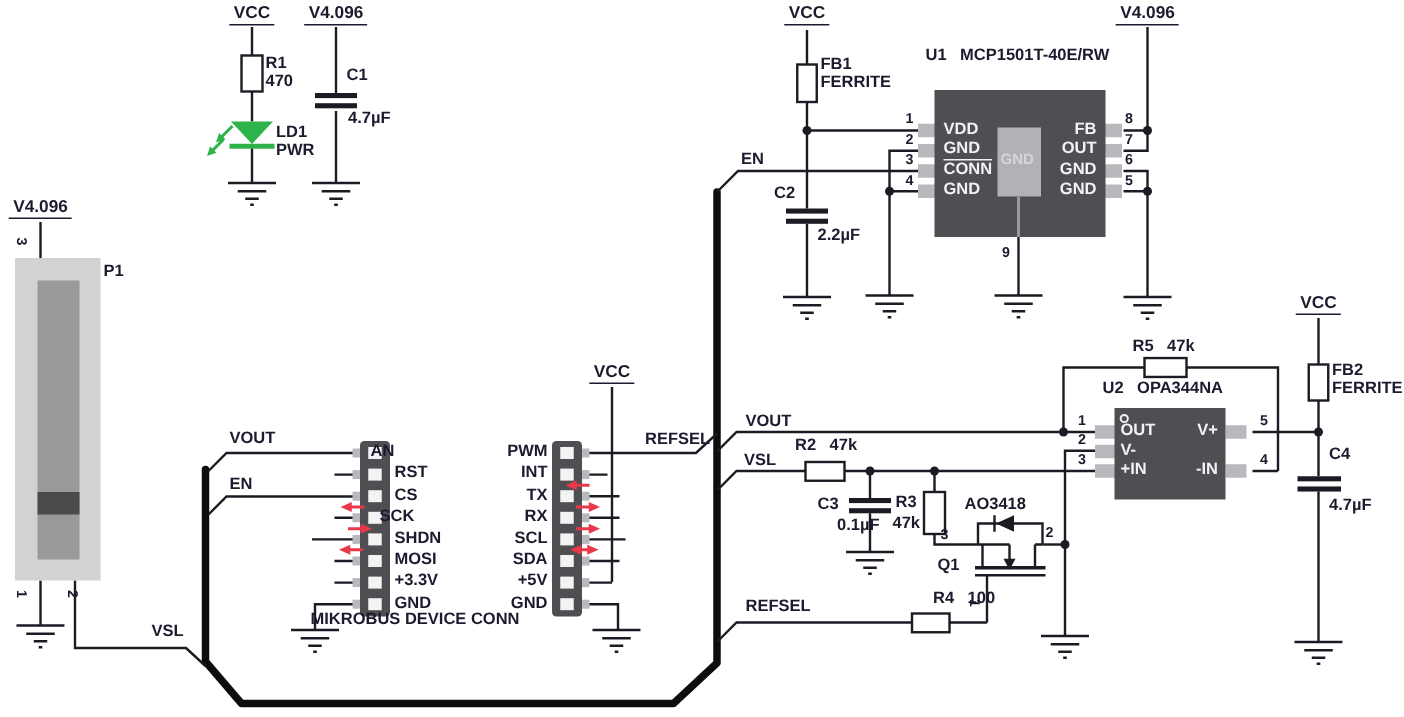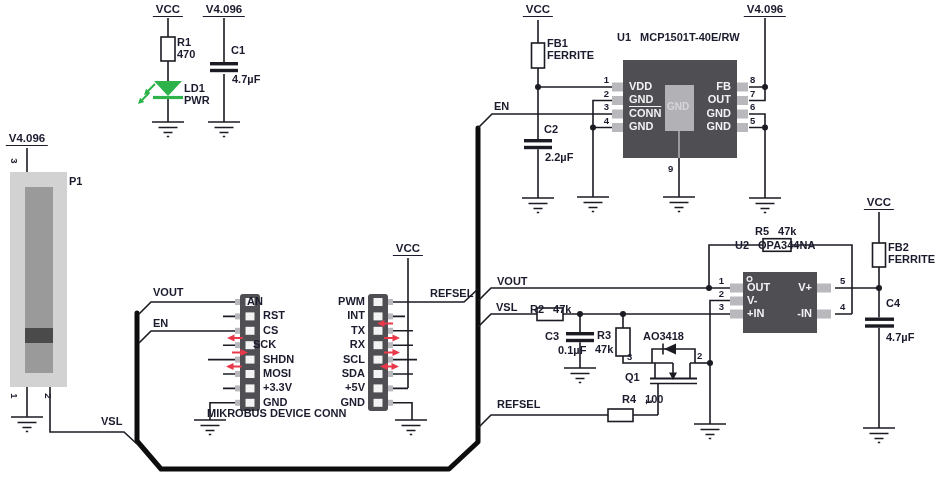--- a/index.html
+++ b/index.html
@@ -285,21 +285,21 @@
 <div class="lbl rt" style="left:325px;width:40px;top:382px">+5V</div>
 <div class="lbl rt" style="left:325px;width:40px;top:397px">GND</div>
 <div class="lbl" style="left:207px;top:408px">MIKROBUS DEVICE CONN</div>
 
 <div class="lbl pair" style="left:617px;top:32px">
   <span>U1</span><span>MCP1501T-40E/RW</span>
 </div>
 <div class="lbl" style="left:494px;top:101px">EN</div>
 <div class="lbl" style="left:547px;top:38px">FB1</div>
 <div class="lbl" style="left:547px;top:50px">FERRITE</div>
-<div class="lbl" style="left:544px;top:124px">C2</div>
+<div class="lbl" style="left:516px;top:124px">C2</div>
 <div class="lbl" style="left:545px;top:152px">2.2µF</div>
 <div class="lbl num rt" style="left:596px;width:13px;top:75px">1</div>
 <div class="lbl num rt" style="left:596px;width:13px;top:89px">2</div>
 <div class="lbl num rt" style="left:596px;width:13px;top:102px">3</div>
 <div class="lbl num rt" style="left:596px;width:13px;top:116px">4</div>
 <div class="lbl num" style="left:750px;top:75px">8</div>
 <div class="lbl num" style="left:750px;top:89px">7</div>
 <div class="lbl num" style="left:750px;top:102px">6</div>
 <div class="lbl num" style="left:750px;top:116px">5</div>
 <div class="lbl inner" style="left:629px;top:81px">VDD</div>
@@ -309,40 +309,40 @@
 <div class="lbl inner rt" style="left:681px;width:50px;top:81px">FB</div>
 <div class="lbl inner rt" style="left:681px;width:50px;top:94px">OUT</div>
 <div class="lbl inner rt" style="left:681px;width:50px;top:108px">GND</div>
 <div class="lbl inner rt" style="left:681px;width:50px;top:121px">GND</div>
 <div class="lbl padtxt" style="left:667px;top:102px;font-size:10px">GND</div>
 <div class="lbl num" style="left:668px;top:164px">9</div>
 
 <div class="lbl" style="left:497px;top:276px">VOUT</div>
 <div class="lbl" style="left:496px;top:302px">VSL</div>
 <div class="lbl" style="left:497px;top:399px">REFSEL</div>
-<div class="lbl pair" style="left:530px;top:304px">
+<div class="lbl pair" style="left:530px;top:292px">
   <span>R2</span><span>47k</span>
 </div>
 <div class="lbl" style="left:545px;top:331px">C3</div>
 <div class="lbl" style="left:558px;top:345px">0.1µF</div>
 <div class="lbl" style="left:597px;top:330px">R3</div>
 <div class="lbl" style="left:595px;top:344px">47k</div>
 <div class="lbl" style="left:643px;top:331px">AO3418</div>
 <div class="lbl" style="left:625px;top:372px">Q1</div>
 <div class="lbl num" style="left:627px;top:352px">3</div>
 <div class="lbl num" style="left:697px;top:351px">2</div>
 <div class="lbl num rot" style="left:646px;top:397px">1</div>
 <div class="lbl pair" style="left:622px;top:394px">
   <span>R4</span><span>100</span>
 </div>
 <div class="lbl pair" style="left:755px;top:226px">
   <span>R5</span><span>47k</span>
 </div>
 
-<div class="lbl pair" style="left:735px;top:240px">
+<div class="lbl pair" style="left:735px;top:254px">
   <span>U2</span><span>OPA344NA</span>
 </div>
 <div class="lbl num rt" style="left:712px;width:12px;top:276px">1</div>
 <div class="lbl num rt" style="left:712px;width:12px;top:289px">2</div>
 <div class="lbl num rt" style="left:712px;width:12px;top:302px">3</div>
 <div class="lbl num" style="left:840px;top:276px">5</div>
 <div class="lbl num" style="left:840px;top:302px">4</div>
 <div class="lbl inner" style="left:747px;top:282px">OUT</div>
 <div class="lbl inner" style="left:747px;top:295px">V-</div>
 <div class="lbl inner" style="left:747px;top:308px">+IN</div>

